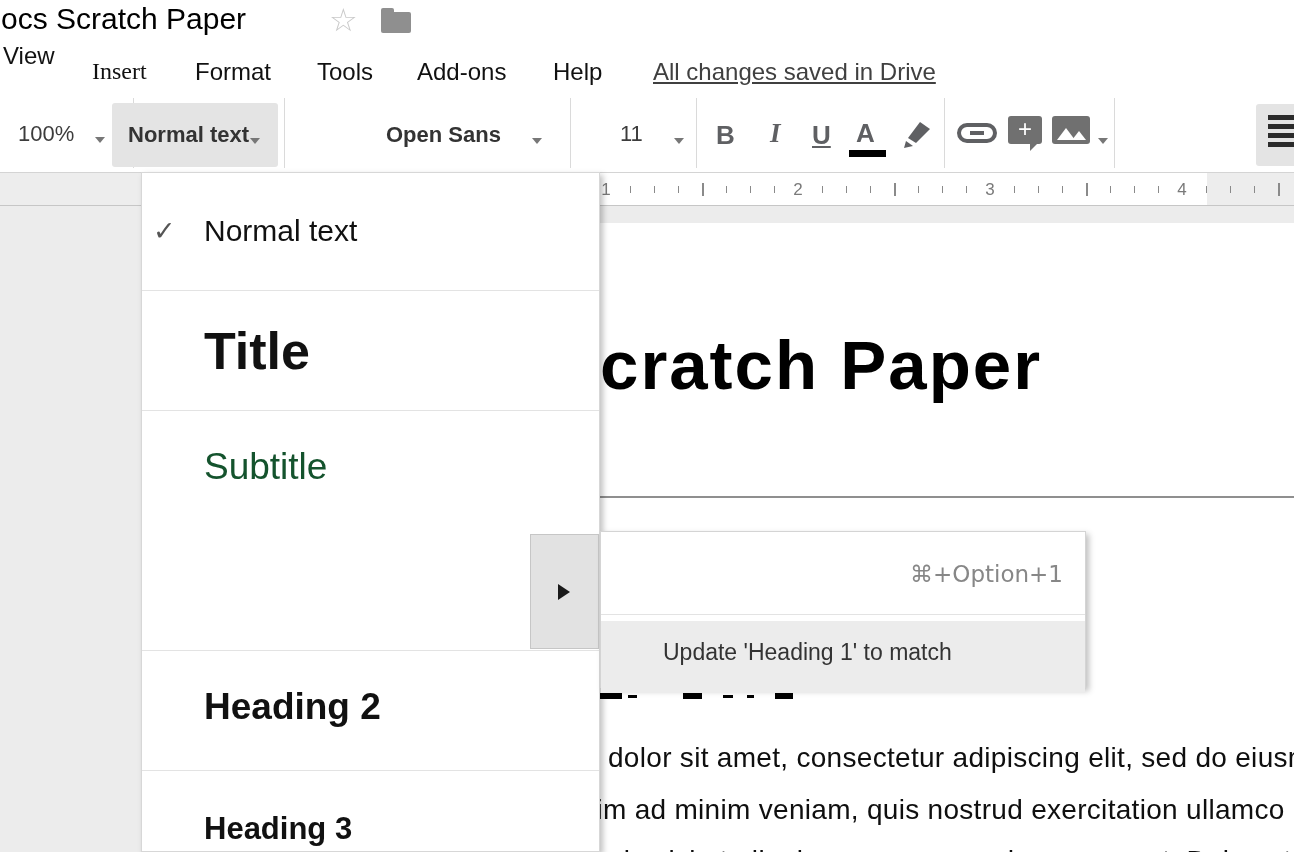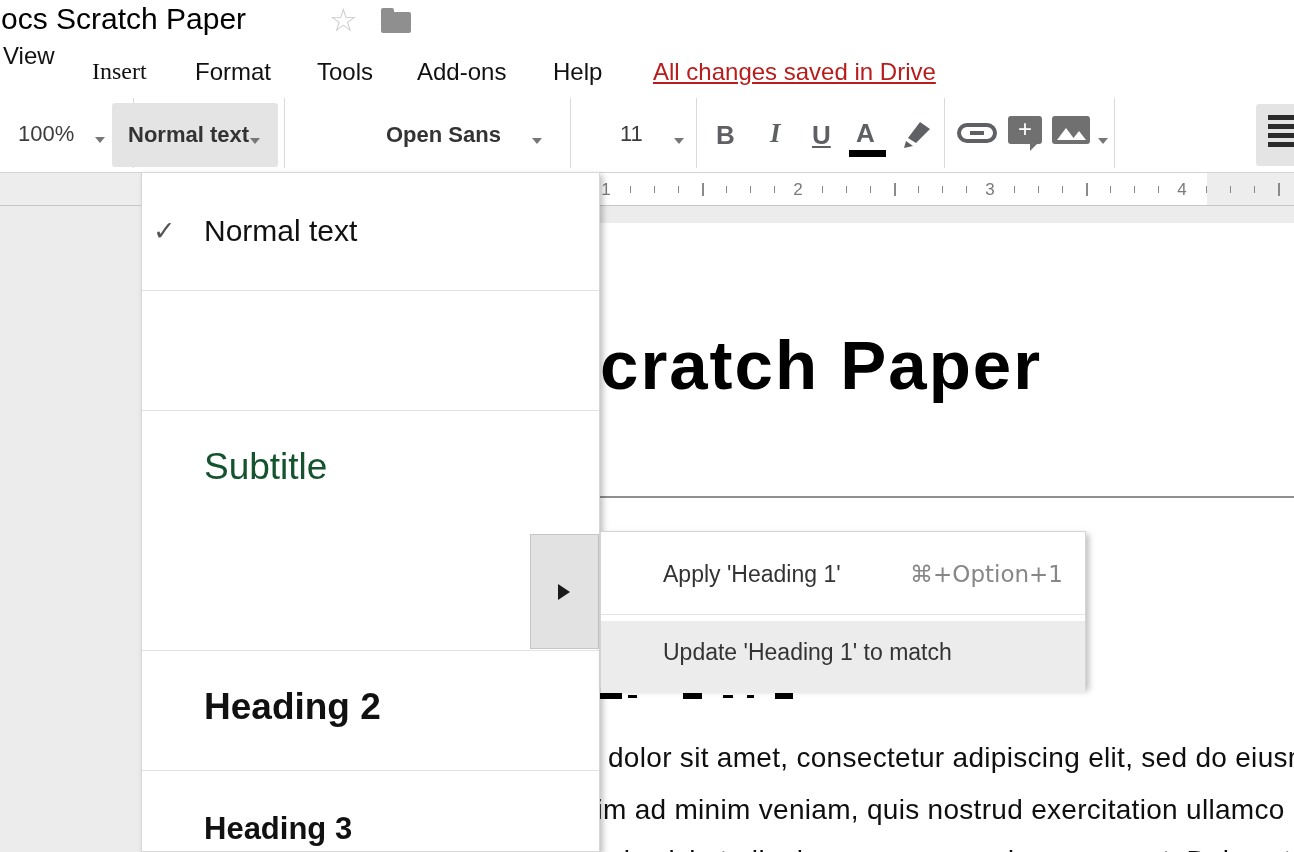--- a/index.html
+++ b/index.html
@@ -7,21 +7,21 @@
               font-family:"Liberation Sans", sans-serif; position:relative; }
   .abs { position:absolute; }
   
   .doc-title { font-size:30px; font-weight:500; color:#000; white-space:nowrap; }
   .star { font-size:32px; color:#c9c9c9; font-family:"DejaVu Sans",sans-serif; line-height:1; }
   .folder { width:30px; height:21px; background:#8f8f8f; border-radius:2px; }
   .folder::before { content:""; position:absolute; top:-4px; left:0; width:13px; height:6px;
                     background:#8f8f8f; border-radius:2px 2px 0 0; }
   
   .menu-item { font-size:24px; color:#111; white-space:nowrap; }
-  .status-link { font-size:24px; color:#b91c1c; text-decoration:underline; white-space:nowrap; }
+  .status-link { font-size:24px; color:#404040; text-decoration:underline; white-space:nowrap; }
   
   .toolbar { left:0; top:92px; width:1294px; height:81px; background:#fff; border-bottom:1px solid #d4d4d4; }
   .tb-sep { width:1px; height:70px; background:#dadada; top:98px; }
   .tb-text { font-size:22px; color:#3c3c3c; white-space:nowrap; }
   .tb-bold-text { font-size:22px; font-weight:600; color:#333; white-space:nowrap; }
   .caret { width:0; height:0; border-left:5px solid transparent; border-right:5px solid transparent;
            border-top:6px solid #777; }
   .styles-btn { background:#e4e4e4; border-radius:3px; }
   .fmt { color:#5f6063; }
   .ubar { text-decoration:underline; }
@@ -164,20 +164,23 @@
 <div class="abs body-line" style="left:560px; top:845px;">laboris nisi ut aliquip ex ea commodo consequat. Duis aute iru</div>
 
 <div class="abs dropdown">
 
   <div class="abs" style="left:0; top:0; width:100%; height:117px;">
     <span class="dd-check">✓</span>
     <span class="dd-label" style="top:41px; font-size:30px;">Normal text</span>
   </div>
   <div class="dd-sep" style="top:117px;"></div>
 
+  <div class="abs" style="left:0; top:118px; width:100%; height:119px;">
+    <span class="dd-label" style="top:30px; font-size:52px; font-weight:700;">Title</span>
+  </div>
   <div class="dd-sep" style="top:237px;"></div>
 
   <div class="abs" style="left:0; top:238px; width:100%; height:117px;">
     <span class="dd-label" style="top:35px; font-size:37px; color:#14532d;">Subtitle</span>
   </div>
 
   <div class="dd-arrowbox" style="left:388px; top:361px; width:69px; height:115px;">
     <div class="abs dd-arrow" style="left:27px; top:49px;"></div>
   </div>
   <div class="dd-sep" style="top:477px;"></div>
@@ -187,20 +190,19 @@
   </div>
   <div class="dd-sep" style="top:597px;"></div>
 
   <div class="abs" style="left:0; top:598px; width:100%; height:82px;">
     <span class="dd-label" style="top:40px; font-size:31px; font-weight:700;">Heading 3</span>
   </div>
 </div>
 
 <div class="abs submenu">
   <div class="abs" style="left:0; top:0; width:100%; height:81px;">
-    <span class="abs sm-label" style="left:62px; top:29px;">Apply 'Heading 1'</span>
     <span class="abs sm-shortcut" style="right:22px; top:29px;">⌘+Option+1</span>
   </div>
   <div class="dd-sep" style="top:82px;"></div>
   <div class="abs sm-hl" style="left:0; top:89px; width:100%; height:72px;">
     <span class="abs sm-label" style="left:62px; top:18px;">Update 'Heading 1' to match</span>
   </div>
 </div>
 
 </body></html>

